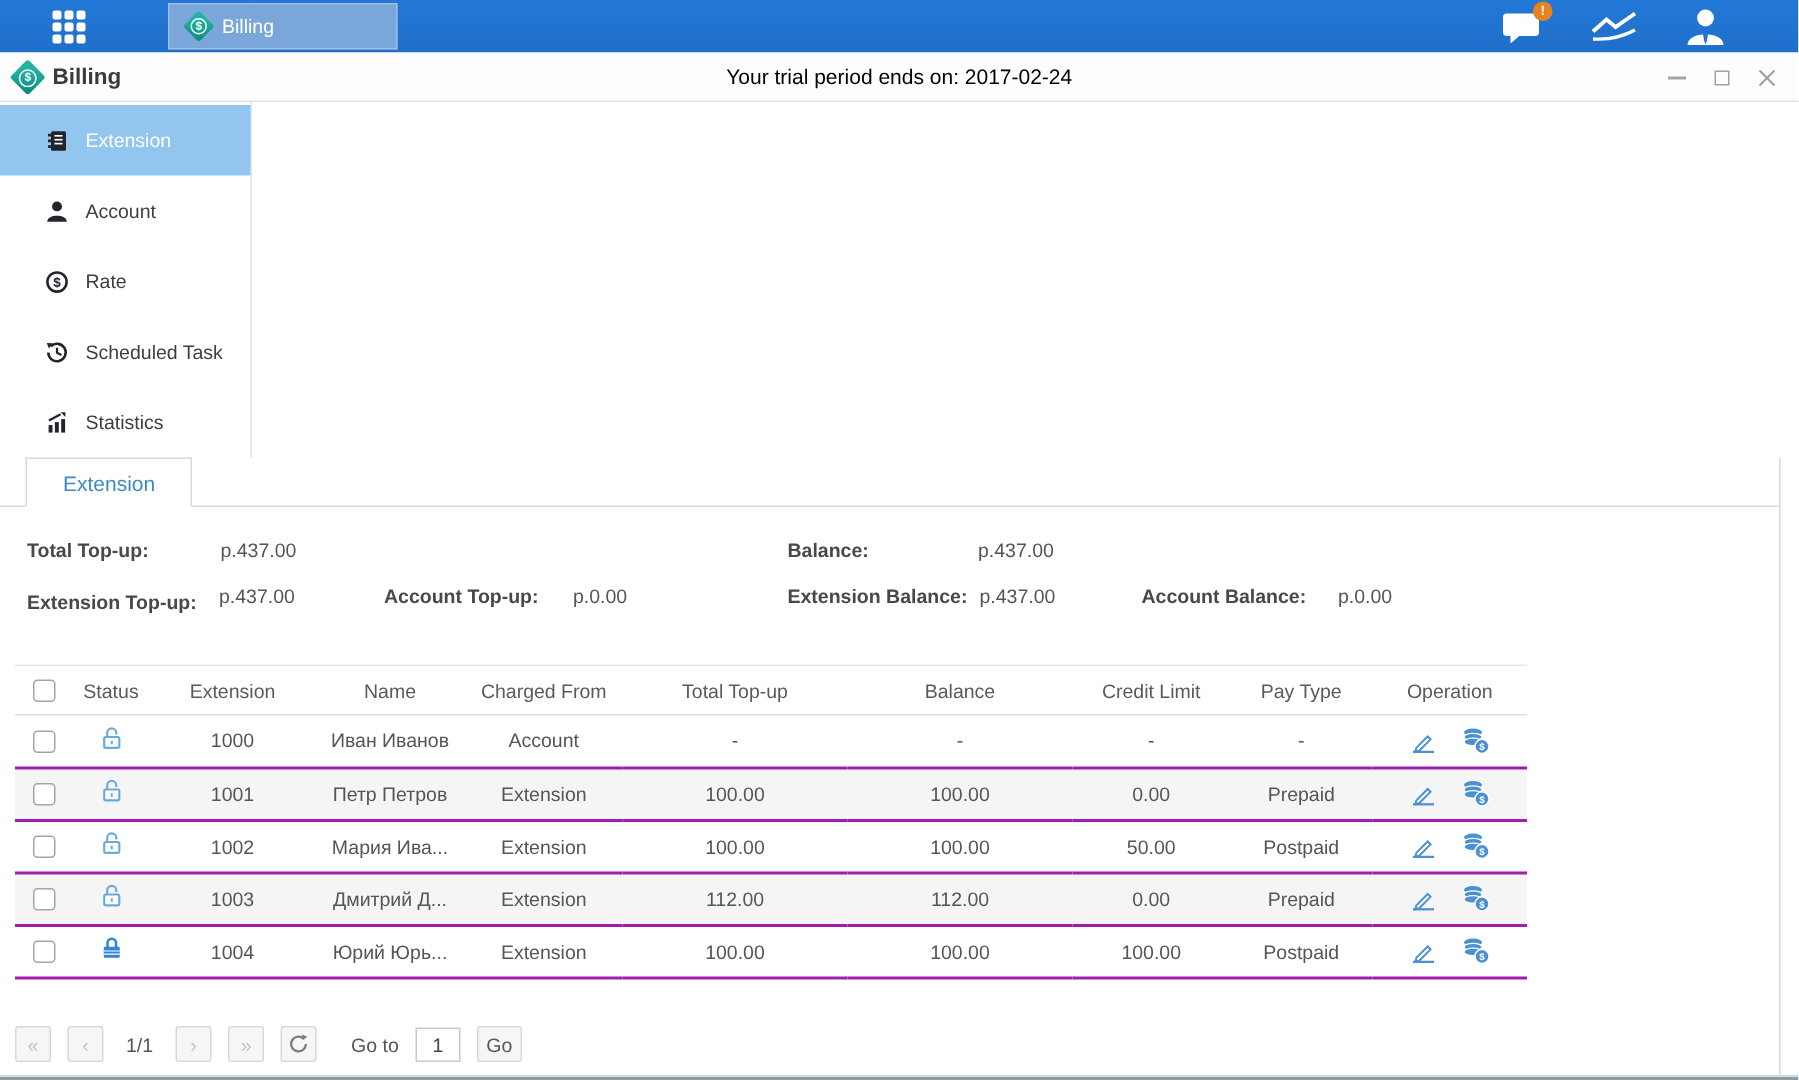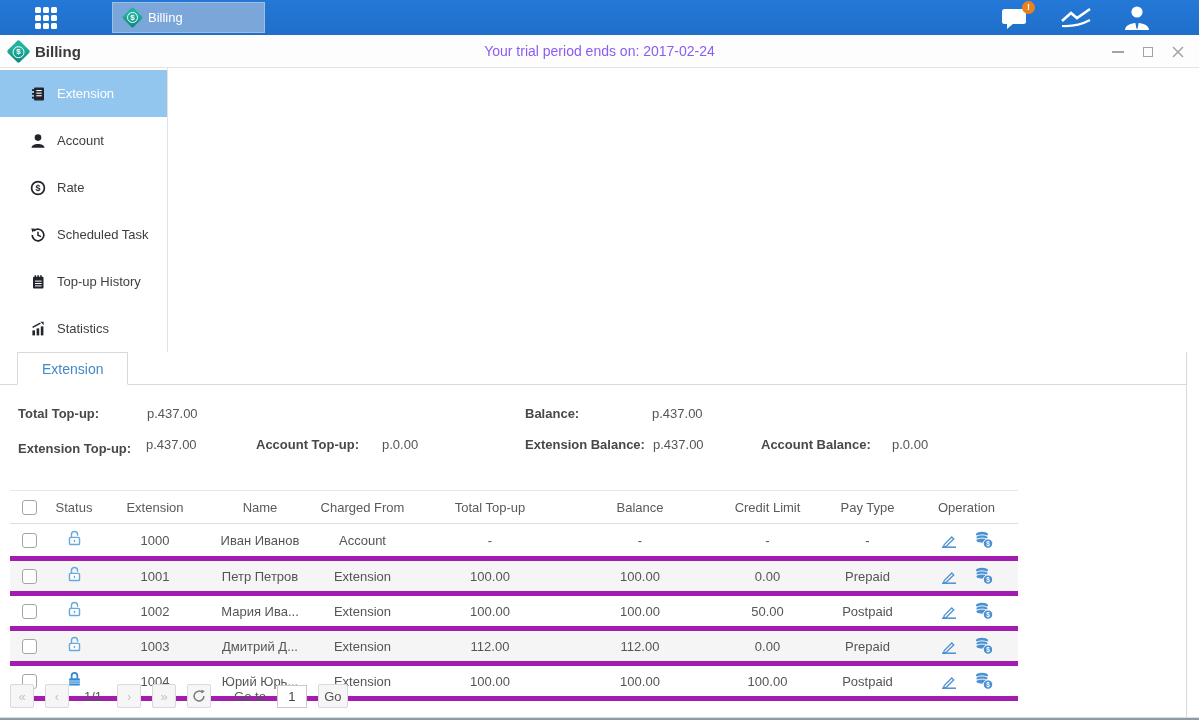--- a/index.html
+++ b/index.html
@@ -26,21 +26,21 @@
   .tb-icon { position:relative; cursor:pointer; display:flex; }
   .badge { position:absolute; right:-6px; top:-5px; width:13px; height:13px; background:#e8821e;
            border-radius:50%; color:#fff; font-size:9px; font-weight:bold; text-align:center;
            line-height:13px; }
 
   
   .titlebar { position:relative; height:33px; background:#fdfdfd; border-bottom:1px solid #e3e3e3;
               display:flex; align-items:center; }
   .title-group { display:flex; align-items:center; gap:8px; margin-left:10px; }
   .win-title { font-size:15px; font-weight:bold; color:#3a3a3a; }
-  .trial-notice { position:absolute; left:0; right:0; text-align:center; color:#8b5cf6; font-size:14px; }
+  .trial-notice { position:absolute; left:0; right:0; text-align:center; color:#000000; font-size:14px; }
   .win-controls { position:absolute; right:14px; top:0; height:33px; display:flex; align-items:center; gap:16px; }
   .wc { cursor:pointer; display:flex; align-items:center; justify-content:center; width:14px; height:14px; }
   .wc-min i { display:block; width:12px; height:2px; background:#a3a3a3; }
   .wc-max i { display:block; width:10px; height:10px; border:1.5px solid #a3a3a3; }
 
   
   .window-body { display:flex; height:649px;flex-direction:column; }
   .sidebar { width:168px; border-right:1px solid #e2e2e2; padding-top:2px; }
   .side-item { height:47px; display:flex; align-items:center; padding-left:30px; gap:11px;
                font-size:13px; color:#3e3e3e; cursor:pointer; }
@@ -63,21 +63,21 @@
   
   .actions { margin:8px 0 0 18px; display:flex; gap:9px; }
   .btn-primary { background:#4795da; color:#fff; border:none; border-radius:3px; height:29px;
                  padding:0 13px; font-size:13px; font-family:inherit; cursor:pointer; }
 
   
   table { border-collapse:collapse; table-layout:fixed; width:1008px; margin:19px 0 0 10px;
           font-size:13px; color:#555; }
   thead th { font-weight:normal; color:#5a5a5a; height:33px; border-top:1px solid #e8e8e8;
              border-bottom:1px solid #dedede; text-align:center; }
-  tbody td { height:35px; text-align:center; border-bottom:5px solid #a21caf; }
+  tbody td { height:35px; text-align:center; border-bottom:2px solid #a21caf; }
   tbody tr.alt { background:#f5f5f5; }
   .checkbox { display:inline-block; width:15px; height:15px; border:1px solid #a5a5a5;
               border-radius:3px; background:#fff; cursor:pointer; vertical-align:middle; }
   .op-icons { display:flex; justify-content:center; gap:16px; align-items:center; }
   .op-icons svg { cursor:pointer; }
   .status-wrap svg { cursor:pointer; }
 
   
   .pag-bar { position:absolute; left:10px; right:0; bottom:9px; display:flex; align-items:center;
              justify-content:space-between; font-size:13px; color:#555; }
@@ -196,32 +196,20 @@
       </svg>
       <span>Rate</span>
     </div>
     <div class="side-item">
       <svg width="16" height="16" viewBox="0 0 16 16">
         <path d="M2.2 8 a5.8 5.8 0 1 0 1.7-4.1" fill="none" stroke="#22242c" stroke-width="1.7"></path>
         <polygon points="1.2,1.6 5.2,1.8 2.6,5.4" fill="#22242c"></polygon>
         <path d="M8 4.8 V8.2 L11 9.6" fill="none" stroke="#22242c" stroke-width="1.5"></path>
       </svg>
       <span>Scheduled Task</span>
-    </div>
-    <div class="side-item">
-      <svg width="16" height="16" viewBox="0 0 16 16">
-        <rect x="3" y="2.8" width="10.5" height="11.6" rx="1" fill="#22242c"></rect>
-        <rect x="4.6" y="1.2" width="1.5" height="3" fill="#22242c"></rect>
-          <rect x="7.4" y="1.2" width="1.5" height="3" fill="#22242c"></rect>
-          <rect x="10.2" y="1.2" width="1.5" height="3" fill="#22242c"></rect>
-        <rect x="5" y="6.6" width="6.6" height="1" fill="#fff"></rect>
-          <rect x="5" y="9" width="6.6" height="1" fill="#fff"></rect>
-          <rect x="5" y="11.4" width="6.6" height="1" fill="#fff"></rect>
-      </svg>
-      <span>Top-up History</span>
     </div>
     <div class="side-item">
       <svg width="16" height="16" viewBox="0 0 16 16">
         <rect x="2.4" y="9.4" width="2.6" height="5" fill="#22242c"></rect>
           <rect x="6.6" y="7.4" width="2.6" height="7" fill="#22242c"></rect>
           <rect x="10.8" y="5.4" width="2.6" height="9" fill="#22242c"></rect>
         <path d="M2.6 6.4 L10.4 2.2" fill="none" stroke="#22242c" stroke-width="1.5"></path>
         <polygon points="13.6,0.8 10.4,0.8 13.6,4" fill="#22242c"></polygon>
       </svg>
       <span>Statistics</span>

